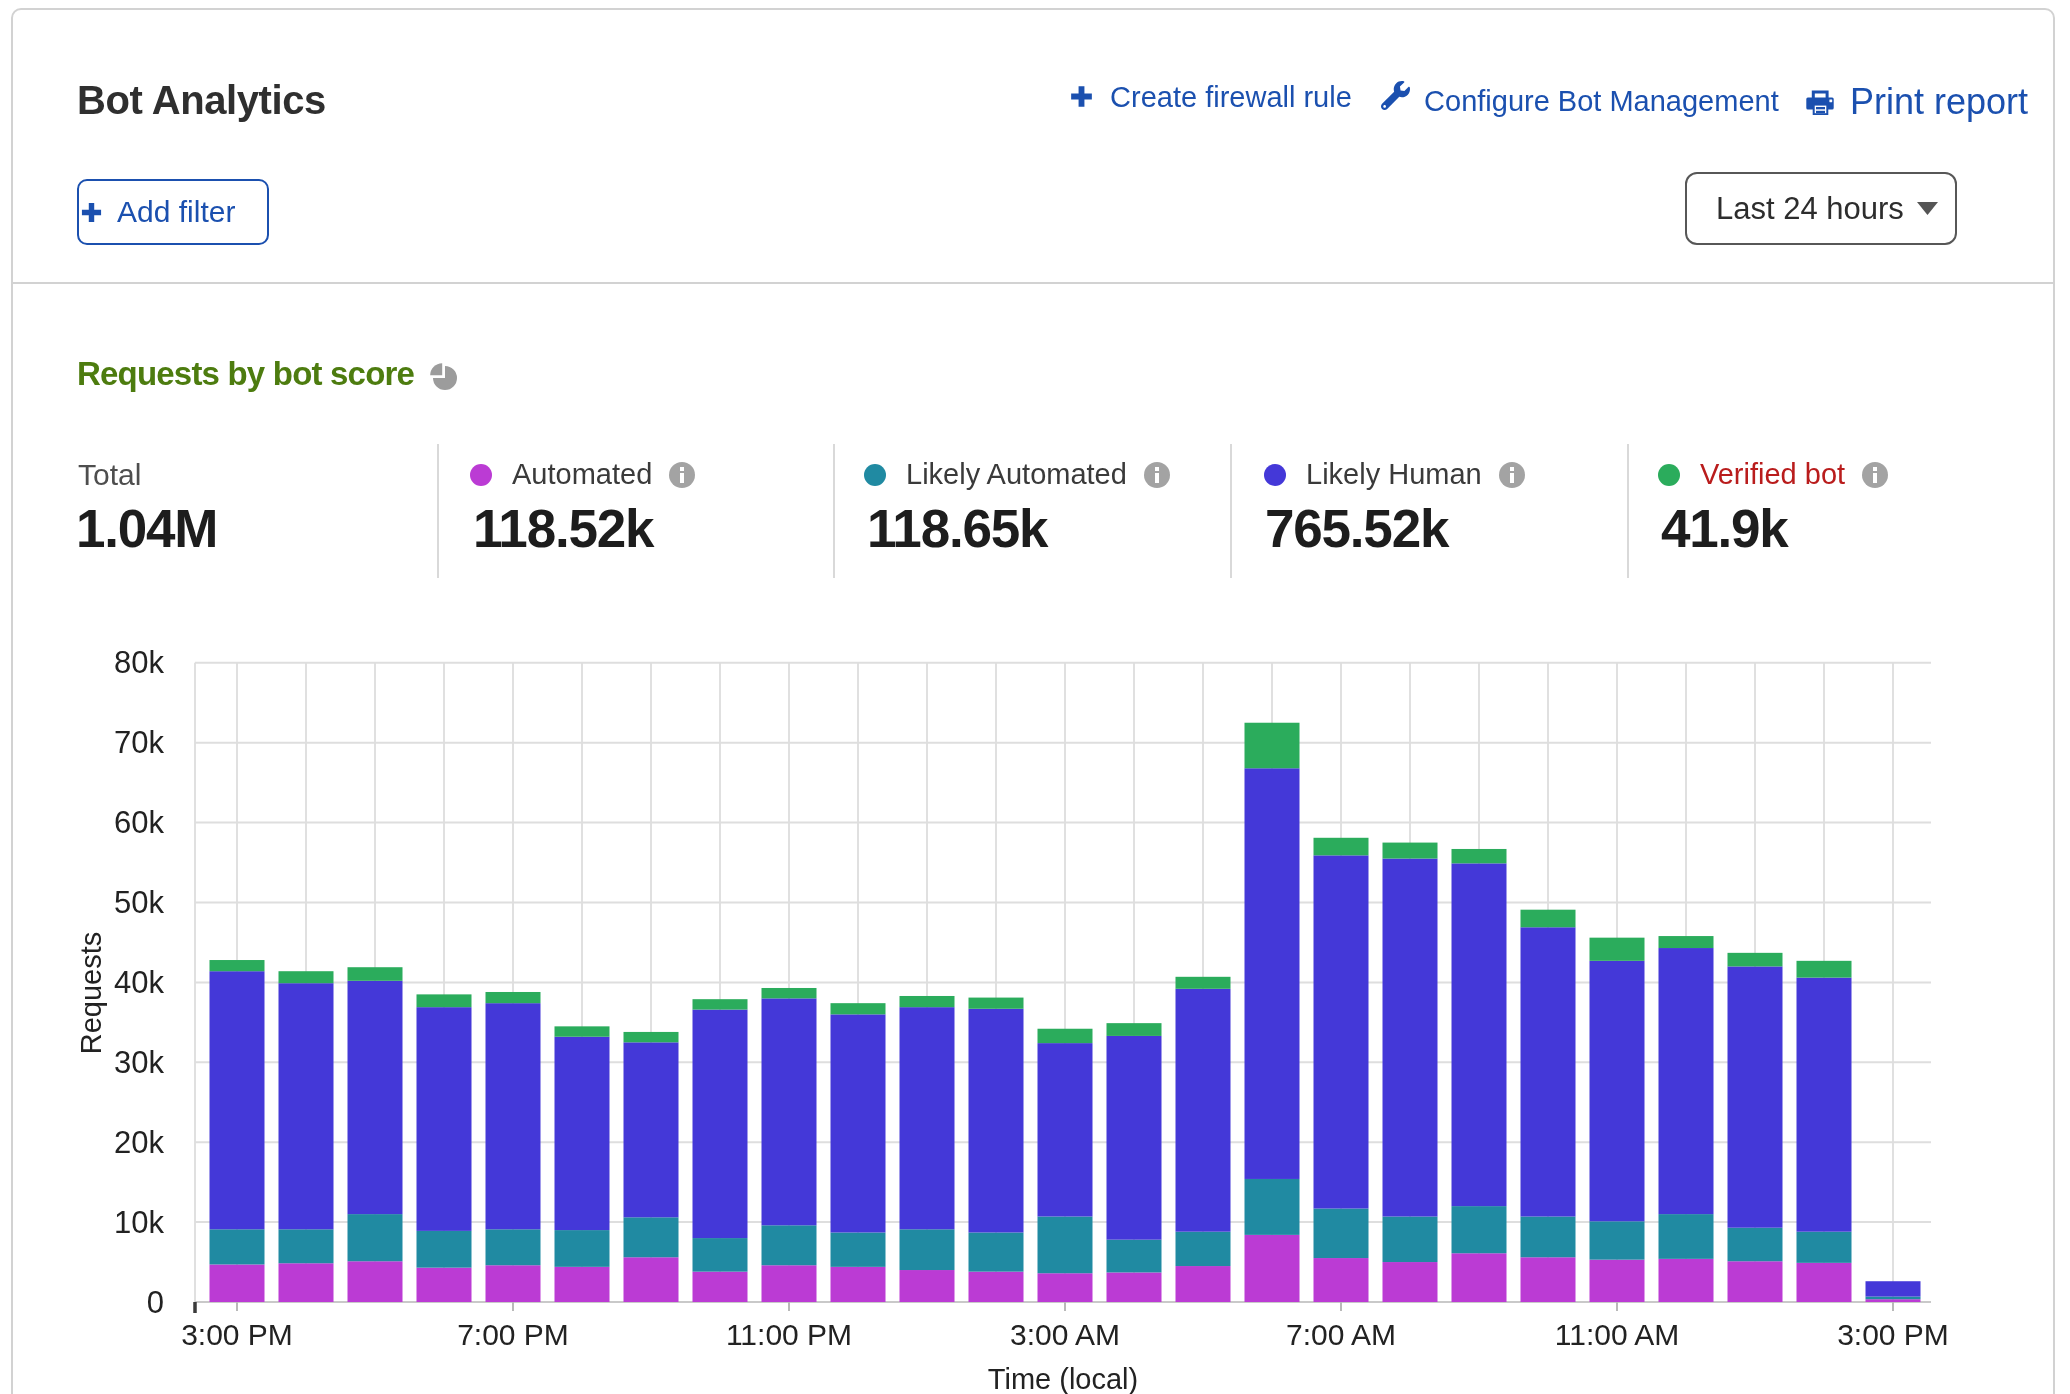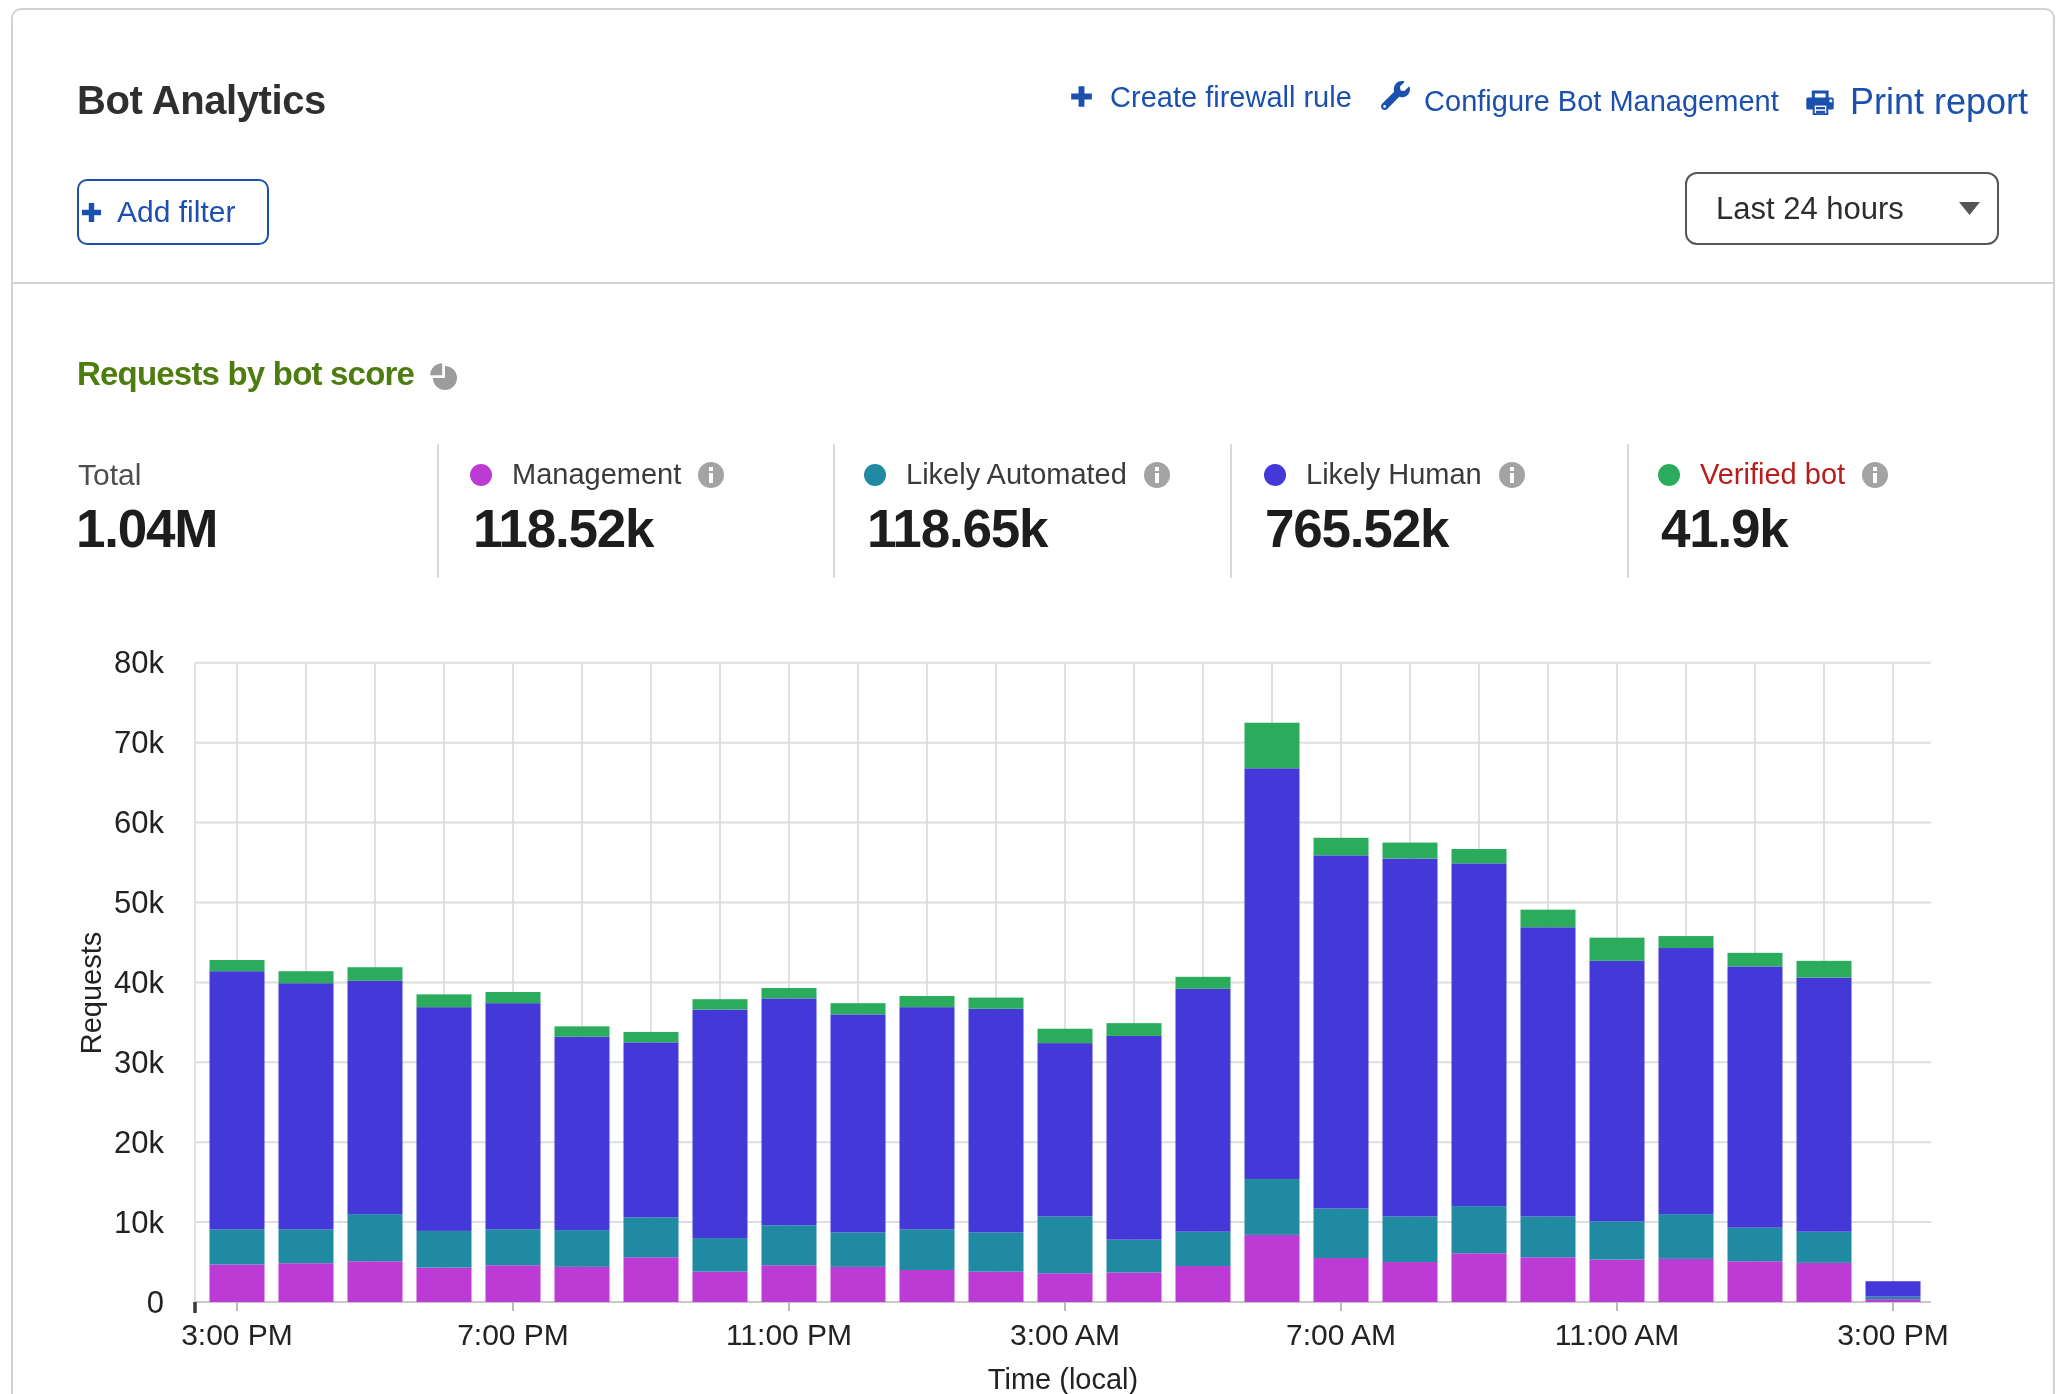--- a/index.html
+++ b/index.html
@@ -42,21 +42,21 @@
     <span style="margin-left:6px;">Print report</span>
   </div>
 
   <div class="abs" style="left:77px; top:179px; width:192px; height:66px; border:2px solid #1b50af; border-radius:10px; box-sizing:border-box; display:flex; align-items:center; ">
     <svg width="25" height="25" viewBox="0 0 24 24">
         <path d="M9.4 2.8h5.2v6.6h6.6v5.2h-6.6v6.6H9.4v-6.6H2.8V9.4h6.6z" fill="#1b50af"></path>
       </svg>
     <span class="blue" style="font-size:30px; margin-left:13px;">Add filter</span>
   </div>
 
-  <div class="abs" style="left:1685px; top:172px; width:314px; height:73px; border:2px solid #575757; border-radius:12px; box-sizing:border-box; display:flex; align-items:center;">
+  <div class="abs" style="left:1685px; top:172px; width:272px; height:73px; border:2px solid #575757; border-radius:12px; box-sizing:border-box; display:flex; align-items:center;">
     <span style="font-size:31px; color:#2d2d2d; margin-left:29px;">Last 24 hours</span>
     <svg width="21" height="13" viewBox="0 0 21 13" style="margin-left:auto; margin-right:17px;">
         <path d="M0 0h21L10.5 13z" fill="#555"></path>
       </svg>
   </div>
 
   <div class="abs" style="left:77px; top:355px; font-size:33px; font-weight:700; color:#4d7c0f; letter-spacing:-0.8px;">Requests by bot score</div>
   <svg class="abs" style="left:428px; top:361px;" width="30" height="33" viewBox="0 0 30 33">
     <path d="M17 17 L17 5 A12 12 0 1 1 5 17 Z" fill="#9c9c9c"></path>
     <path d="M14.2 14.2 L14.2 2.2 A12 12 0 0 0 2.2 14.2 Z" fill="#9c9c9c"></path>
@@ -65,21 +65,21 @@
   <div class="abs" style="left:437px; top:444px; width:2px; height:134px; background:#d9d9d9;"></div>
   <div class="abs" style="left:833px; top:444px; width:2px; height:134px; background:#d9d9d9;"></div>
   <div class="abs" style="left:1230px; top:444px; width:2px; height:134px; background:#d9d9d9;"></div>
   <div class="abs" style="left:1627px; top:444px; width:2px; height:134px; background:#d9d9d9;"></div>
 
   <div class="abs" style="left:78px; top:458px; font-size:30px; color:#4e4e4e;">Total</div>
   <div class="abs" style="left:76px; top:498px; font-size:53px; font-weight:700; color:#1d1d1d; letter-spacing:-1.2px;">1.04M</div>
 
   <div class="abs" style="left:470px; top:458px; display:flex; align-items:center;">
     <span style="width:22px;height:22px;border-radius:50%;background:#bb3bd4;display:inline-block;"></span>
-    <span style="font-size:29px;color:#3a3a3a;margin-left:20px;">Management</span>
+    <span style="font-size:29px;color:#3a3a3a;margin-left:20px;">Automated</span>
     <svg width="26" height="26" viewBox="0 0 26 26" style="margin-left:17px;">
         <circle cx="13" cy="13" r="13" fill="#a3a3a3"></circle>
         <rect x="11" y="5" width="4" height="4" fill="#fff"></rect>
         <rect x="11" y="11" width="4" height="10" fill="#fff"></rect>
       </svg>
   </div>
   <div class="abs" style="left:473px; top:498px; font-size:53px; font-weight:700; color:#1d1d1d; letter-spacing:-1.2px;">118.52k</div>
 
   <div class="abs" style="left:864px; top:458px; display:flex; align-items:center;">
     <span style="width:22px;height:22px;border-radius:50%;background:#208aa2;display:inline-block;"></span>

